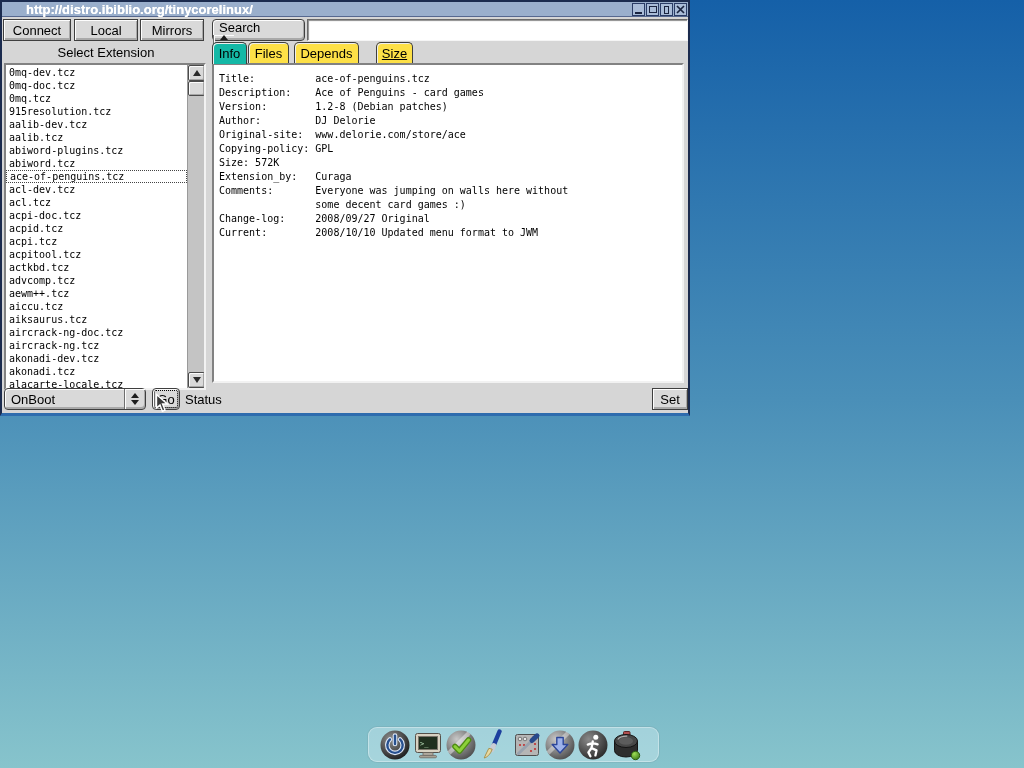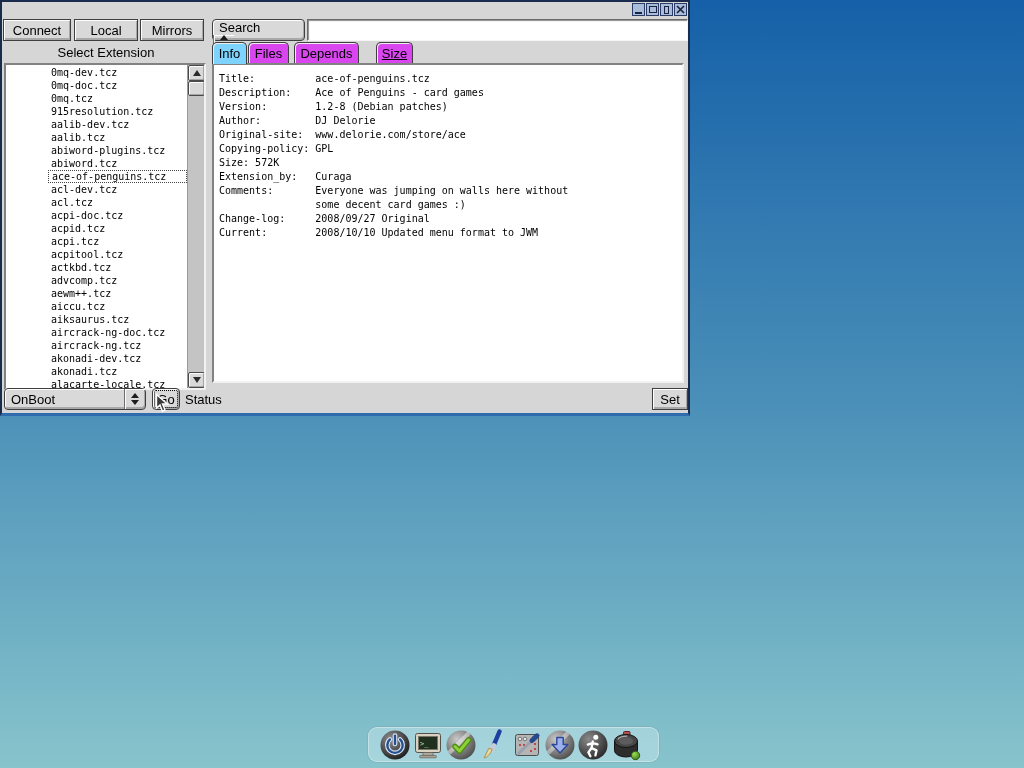--- a/index.html
+++ b/index.html
@@ -67,37 +67,37 @@
     box-shadow:inset 1px 1px 0 #fdfdfd;
   }
   .arr-up{ width:0;height:0;border-left:4px solid transparent;border-right:4px solid transparent;border-bottom:5px solid #1d1d1d;margin-bottom:2px; }
   .arr-down{ width:0;height:0;border-left:4px solid transparent;border-right:4px solid transparent;border-top:5px solid #1d1d1d; }
 
   
   .lbl-select-ext{ position:absolute; left:0; top:43px; width:208px; text-align:center; font-size:13px; color:#000; }
 
   
   .tab{
-    position:absolute; top:40px; height:21px; background:#d946ef;
+    position:absolute; top:40px; height:21px; background:#fde047;
     border:1px solid #3f3f3f; border-bottom:none; border-radius:5px 5px 0 0;
     font-size:13px; display:flex; align-items:flex-start; justify-content:center; padding-top:3px;
     box-shadow:inset 1px 1px 0 #eee;
   }
-  .tab.active{ background:#7dd3fc; height:22px; z-index:2; }
+  .tab.active{ background:#14b8a6; height:22px; z-index:2; }
 
   
   .listbox{
     position:absolute; left:2px; top:61px; width:202px; height:327px;
     background:#fff; border:2px solid;
     border-color:#828282 #f2f2f2 #f2f2f2 #828282;
     overflow:hidden;
   }
   .list-rows{ position:absolute; left:0; top:1px; right:17px; bottom:0;
     font-family:"DejaVu Sans Mono", monospace; font-size:10px; line-height:13px; color:#000; }
-  .list-item{ height:13px; padding-left:3px; white-space:nowrap;margin-left:42px; }
+  .list-item{ height:13px; padding-left:3px; white-space:nowrap; }
   .list-item.selected{ border:1px dotted #444; line-height:11px; }
   .scrollbar{
     position:absolute; right:0; top:0; bottom:0; width:17px;
     background:#c4c4c4; border-left:1px solid #9a9a9a;
   }
   .sb-btn{
     position:absolute; left:0; width:17px; height:16px; background:#d9d9d9;
     border:1px solid #4a4a4a; border-radius:2px;
     box-shadow:inset 1px 1px 0 #fbfbfb, inset -1px -1px 0 #a5a5a5;
     display:flex; align-items:center; justify-content:center;
@@ -137,20 +137,23 @@
   .dock-icon{ width:32px; height:32px; display:flex; align-items:center; justify-content:center; }
 
   
   .cursor{ position:absolute; left:155px; top:393px; z-index:50; pointer-events:none; }
 </style>
 </head>
 <body>
 
 <div class="window">
 
+  <div class="titlebar">
+    <span class="title">http://distro.ibiblio.org/tinycorelinux/</span>
+  </div>
   <div class="winbtns">
     <div class="wbtn">
         <span class="bar"></span>
       </div>
     <div class="wbtn">
         <span class="box"></span>
       </div>
     <div class="wbtn">
         <span class="vbox"></span>
       </div>

